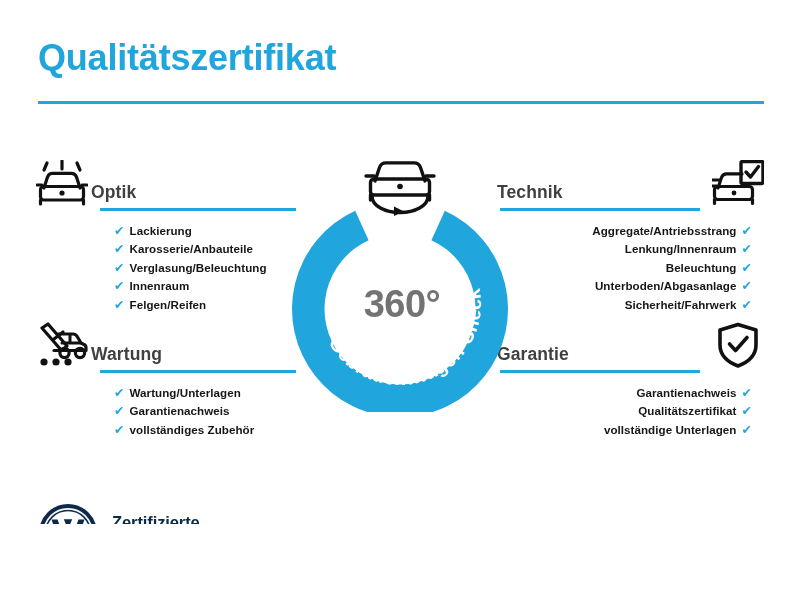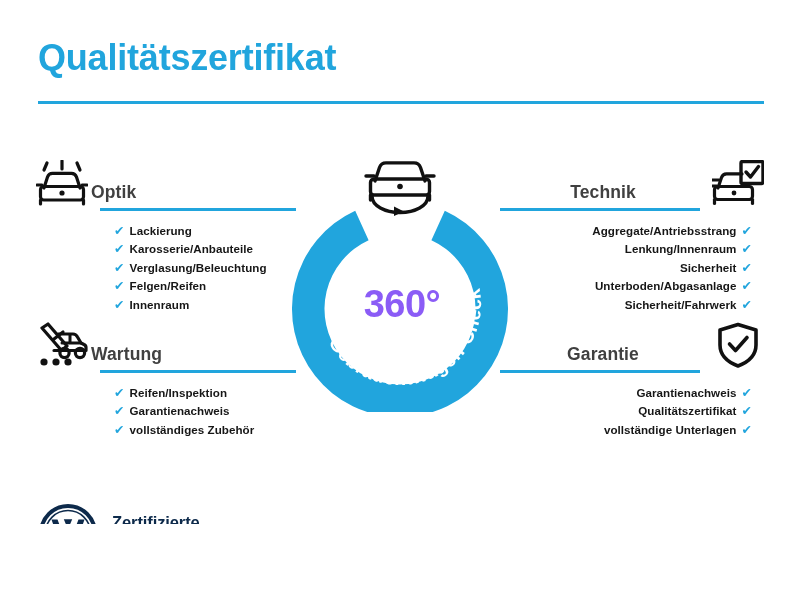--- a/index.html
+++ b/index.html
@@ -70,21 +70,21 @@
 
   .sec-title {
     font-size: 17.5px;
     font-weight: 700;
     color: #404040;
     letter-spacing: 0.1px;
     padding-bottom: 3px;
     white-space: nowrap;
     flex: 1 1 auto;
   }
-  .sec-head.right .sec-title { text-align: center; }
+  .sec-head.right .sec-title { text-align: left; }
 
   .sec-rule {
     height: 3px;
     background: #21a5dd;
     margin-top: 2px;
   }
   .sec-optik   .sec-rule,
   .sec-wartung .sec-rule { margin-left: 67px; width: 196px; }
   .sec-technik  .sec-rule,
   .sec-garantie .sec-rule { margin-left: 3px; width: 200px; }
@@ -129,21 +129,21 @@
     position: absolute;
     left: 0;
     top: 0;
     width: 216px;
     height: 216px;
     display: flex;
     align-items: center;
     justify-content: center;
     font-size: 38px;
     font-weight: 700;
-    color: #8b5cf6;
+    color: #737373;
     letter-spacing: -0.5px;
     padding-left: 4px;
     box-sizing: border-box;
     pointer-events: none;
   }
   .badge-car {
     position: absolute;
     left: 60px;
     top: -46px;
     width: 96px;
@@ -195,22 +195,22 @@
           <circle cx="26" cy="33" r="2.6" fill="#111"></circle>
         </svg>
       </span>
       <span class="sec-title">Optik</span>
     </div>
     <div class="sec-rule"></div>
     <ul class="sec-list">
       <li><span class="tick">✔</span><span>Lackierung</span></li>
       <li><span class="tick">✔</span><span>Karosserie/Anbauteile</span></li>
       <li><span class="tick">✔</span><span>Verglasung/Beleuchtung</span></li>
+      <li><span class="tick">✔</span><span>Innenraum</span></li>
       <li><span class="tick">✔</span><span>Felgen/Reifen</span></li>
-      <li><span class="tick">✔</span><span>Innenraum</span></li>
     </ul>
   </div>
 
   <div class="section sec-wartung">
     <div class="sec-head">
       <span class="sec-icon">
         <svg width="52" height="46" viewBox="0 0 52 46">
           <g fill="none" stroke="#111" stroke-width="3.2" stroke-linejoin="round" stroke-linecap="round">
             <path d="M6 6 L12 2 L31 24 L25.5 28.5 Z"></path>
             <path d="M18 17 L27 10"></path>
@@ -222,21 +222,21 @@
           <circle cx="44" cy="31" r="4.6" fill="none" stroke="#111" stroke-width="3.2"></circle>
           <circle cx="8" cy="40" r="3.6" fill="#111"></circle>
           <circle cx="20" cy="40" r="3.6" fill="#111"></circle>
           <circle cx="32" cy="40" r="3.6" fill="#111"></circle>
         </svg>
       </span>
       <span class="sec-title">Wartung</span>
     </div>
     <div class="sec-rule"></div>
     <ul class="sec-list">
-      <li><span class="tick">✔</span><span>Reifen/Inspektion</span></li>
+      <li><span class="tick">✔</span><span>Wartung/Unterlagen</span></li>
       <li><span class="tick">✔</span><span>Garantienachweis</span></li>
       <li><span class="tick">✔</span><span>vollständiges Zubehör</span></li>
     </ul>
   </div>
 
   <div class="section sec-technik">
     <div class="sec-head right">
       <span class="sec-icon">
         <svg width="52" height="46" viewBox="0 0 52 46">
           <path d="M6 28 L9.5 17.5 C10.3 15.1 12 13.9 14.5 13.9 L30 13.9" fill="none" stroke="#111" stroke-width="3.2" stroke-linejoin="round" stroke-linecap="round"></path>
@@ -249,21 +249,21 @@
           <rect x="29" y="1.5" width="22" height="22" rx="1.5" fill="none" stroke="#111" stroke-width="3.4"></rect>
           <path d="M34 12 L38.5 17 L46.5 6.5" fill="none" stroke="#111" stroke-width="3.4" stroke-linecap="round" stroke-linejoin="round"></path>
         </svg>
       </span>
       <span class="sec-title">Technik</span>
     </div>
     <div class="sec-rule"></div>
     <ul class="sec-list">
       <li><span>Aggregate/Antriebsstrang</span><span class="tick">✔</span></li>
       <li><span>Lenkung/Innenraum</span><span class="tick">✔</span></li>
-      <li><span>Sicherheit</span><span class="tick">✔</span></li>
+      <li><span>Beleuchtung</span><span class="tick">✔</span></li>
       <li><span>Unterboden/Abgasanlage</span><span class="tick">✔</span></li>
       <li><span>Sicherheit/Fahrwerk</span><span class="tick">✔</span></li>
     </ul>
   </div>
 
   <div class="section sec-garantie">
     <div class="sec-head right">
       <span class="sec-icon">
         <svg width="44" height="46" viewBox="0 0 44 46">
           <path d="M22 2.5 L40 8 L40 23 C40 33 32.5 40 22 44 C11.5 40 4 33 4 23 L4 8 Z" fill="none" stroke="#111" stroke-width="3.6" stroke-linejoin="round"></path>

